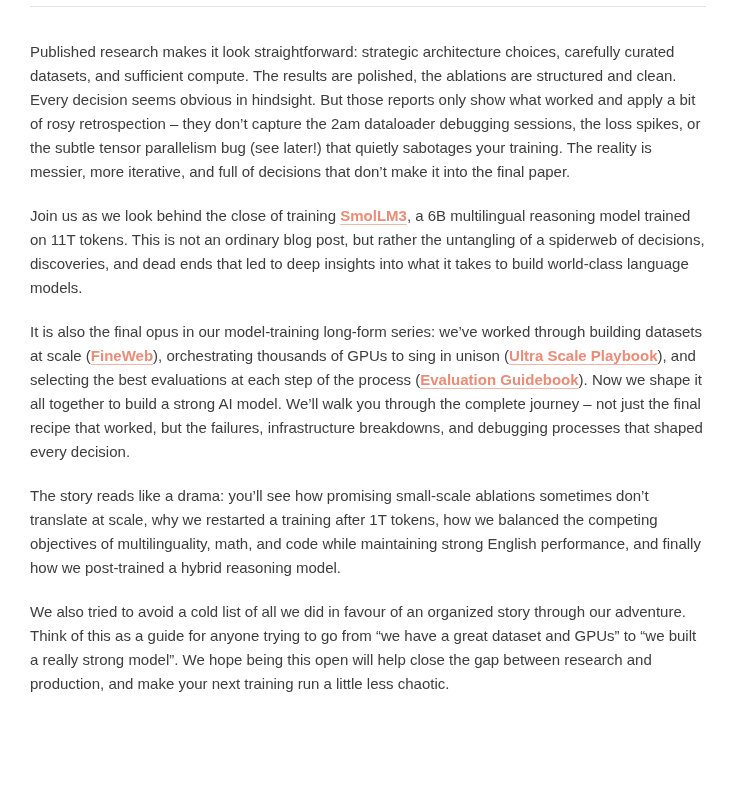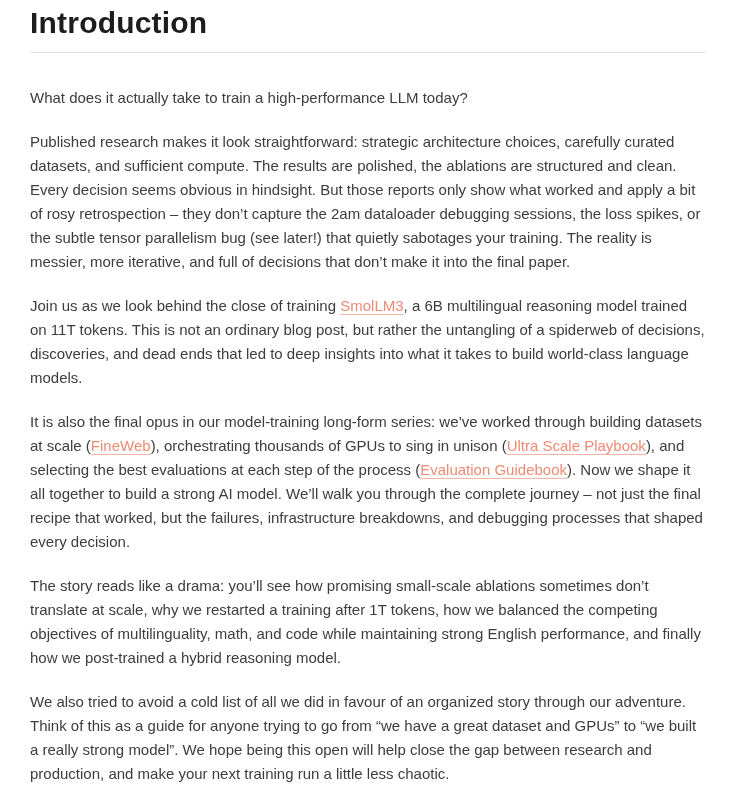--- a/index.html
+++ b/index.html
@@ -43,29 +43,28 @@
     color: var(--body-color);
     max-width: 678px;
   }
   .article-body a.inline-link {
     color: var(--link-color);
     text-decoration: underline;
     text-decoration-color: var(--link-underline);
     text-decoration-thickness: 1px;
     text-underline-offset: 3px;
     cursor: pointer;
+    font-weight: bold;
   }
 </style>
 </head>
 <body>
 
 <div class="page">
-  <h1 class="article-title">Introduction</h1>
   <hr class="title-divider">
   <div class="article-body">
-      <p><span>What does it actually take to train a high-performance LLM today?</span></p>
       <p><span>Published research makes it look straightforward: strategic architecture choices, carefully curated datasets, and sufficient compute. The results are polished, the ablations are structured and clean. Every decision seems obvious in hindsight. But those reports only show what worked and apply a bit of rosy retrospection – they don’t capture the 2am dataloader debugging sessions, the loss spikes, or the subtle tensor parallelism bug (see later!) that quietly sabotages your training. The reality is messier, more iterative, and full of decisions that don’t make it into the final paper.</span></p>
       <p><span>Join us as we look behind the close of training </span><a class="inline-link" href="#">SmolLM3</a><span>, a 6B multilingual reasoning model trained on 11T tokens. This is not an ordinary blog post, but rather the untangling of a spiderweb of decisions, discoveries, and dead ends that led to deep insights into what it takes to build world-class language models.</span></p>
       <p><span>It is also the final opus in our model-training long-form series: we’ve worked through building datasets at scale (</span><a class="inline-link" href="#">FineWeb</a><span>), orchestrating thousands of GPUs to sing in unison (</span><a class="inline-link" href="#">Ultra Scale Playbook</a><span>), and selecting the best evaluations at each step of the process (</span><a class="inline-link" href="#">Evaluation Guidebook</a><span>). Now we shape it all together to build a strong AI model. We’ll walk you through the complete journey – not just the final recipe that worked, but the failures, infrastructure breakdowns, and debugging processes that shaped every decision.</span></p>
       <p><span>The story reads like a drama: you’ll see how promising small-scale ablations sometimes don’t translate at scale, why we restarted a training after 1T tokens, how we balanced the competing objectives of multilinguality, math, and code while maintaining strong English performance, and finally how we post-trained a hybrid reasoning model.</span></p>
       <p><span>We also tried to avoid a cold list of all we did in favour of an organized story through our adventure. Think of this as a guide for anyone trying to go from “we have a great dataset and GPUs” to “we built a really strong model”. We hope being this open will help close the gap between research and production, and make your next training run a little less chaotic.</span></p>
     </div>
 </div>
 
 </body></html>

